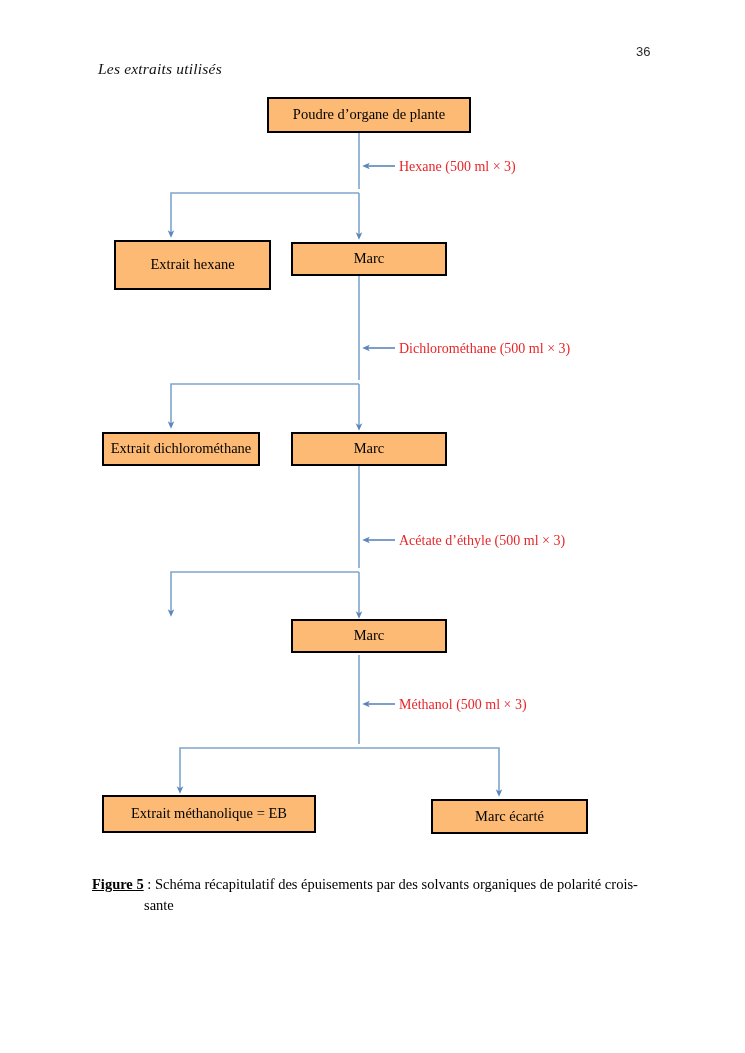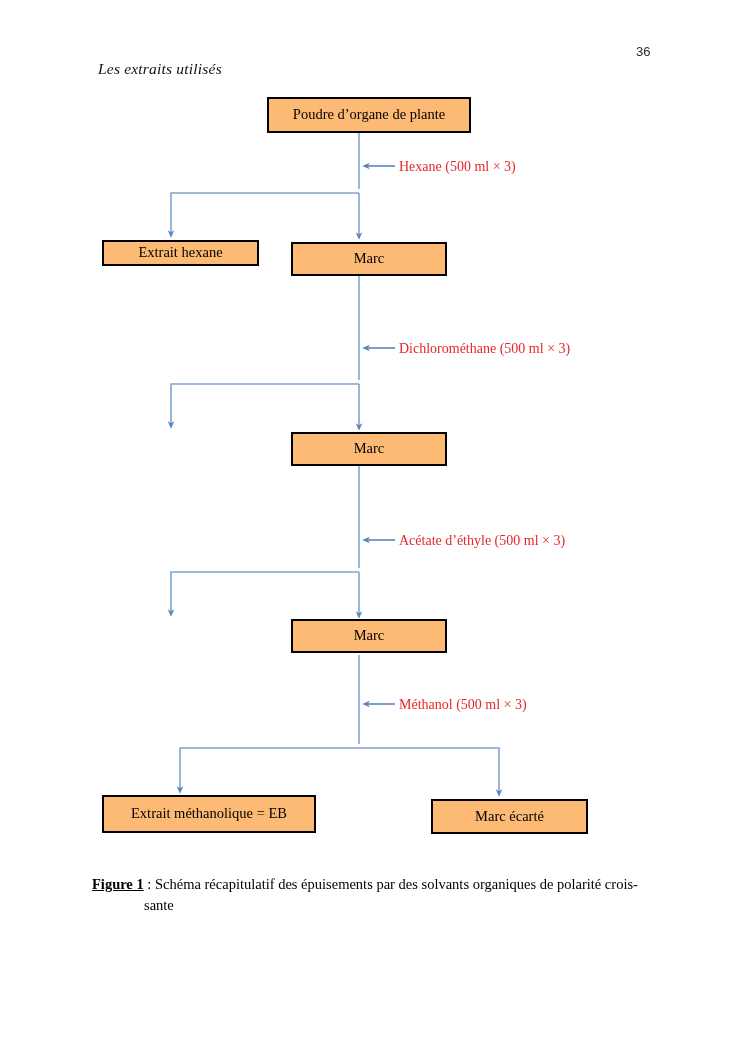--- a/index.html
+++ b/index.html
@@ -143,24 +143,25 @@
         <path d="M 359,655 L 359,744"></path>
         <path d="M 359,748 L 180,748 L 180,790" marker-end="url(#arrowblue)"></path>
         <path d="M 359,748 L 499,748 L 499,793" marker-end="url(#arrowblue)"></path>
         <path d="M 395,704 L 366,704" marker-end="url(#arrowbluel)" stroke="#5b86bb"></path>
 
       </g>
     </svg>
 
     <div class="node" style="left:257px; top:97px; width:204px; height:36px;">Poudre d’organe de plante</div>
 
-    <div class="node" style="left:92px; top:240px; width:157px; height:26px;">Extrait hexane</div>
+    <div class="node" style="left:104px; top:240px; width:157px; height:50px;">Extrait hexane</div>
 
     <div class="node" style="left:281px; top:242px; width:156px; height:34px;">Marc</div>
 
+    <div class="node" style="left:92px; top:432px; width:158px; height:34px;">Extrait dichlorométhane</div>
 
     <div class="node" style="left:281px; top:432px; width:156px; height:34px;">Marc</div>
 
 
     <div class="node" style="left:281px; top:619px; width:156px; height:34px;">Marc</div>
 
     <div class="node" style="left:92px; top:795px; width:214px; height:38px;">Extrait méthanolique = EB</div>
 
     <div class="node" style="left:421px; top:799px; width:157px; height:35px;">Marc écarté</div>
 
@@ -168,17 +169,17 @@
 
     <div class="solvent-label" style="left:399px; top:342px;">Dichlorométhane (500 ml × 3)</div>
 
     <div class="solvent-label" style="left:399px; top:534px;">Acétate d’éthyle (500 ml × 3)</div>
 
     <div class="solvent-label" style="left:399px; top:698px;">Méthanol (500 ml × 3)</div>
 
   </div>
 
   <div class="caption">
-    <span class="fig-label">Figure 1</span><span> : </span><span>Schéma récapitulatif des épuisements par des solvants organiques de polarité crois-</span>
+    <span class="fig-label">Figure 5</span><span> : </span><span>Schéma récapitulatif des épuisements par des solvants organiques de polarité crois-</span>
     <span class="cont">sante</span>
   </div>
 
 </div>
 
 </body></html>

